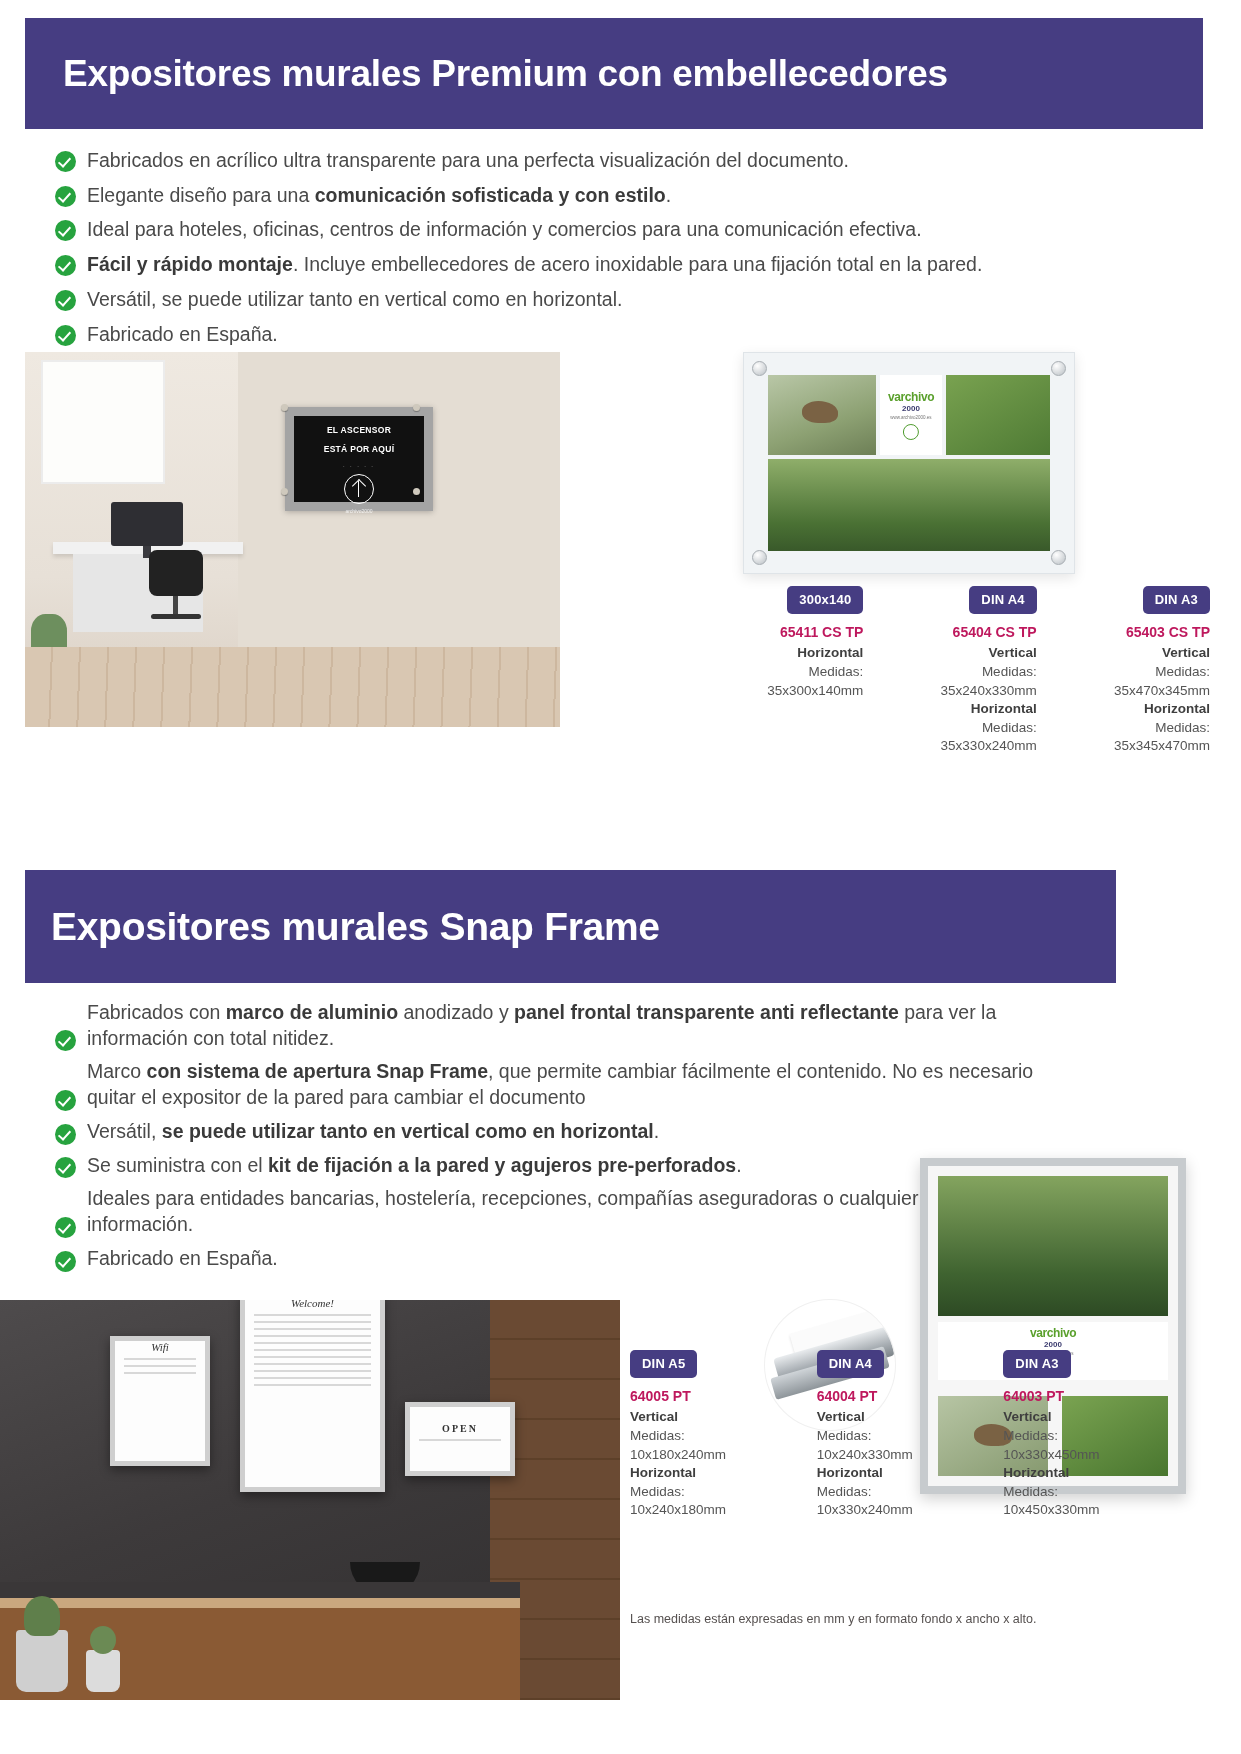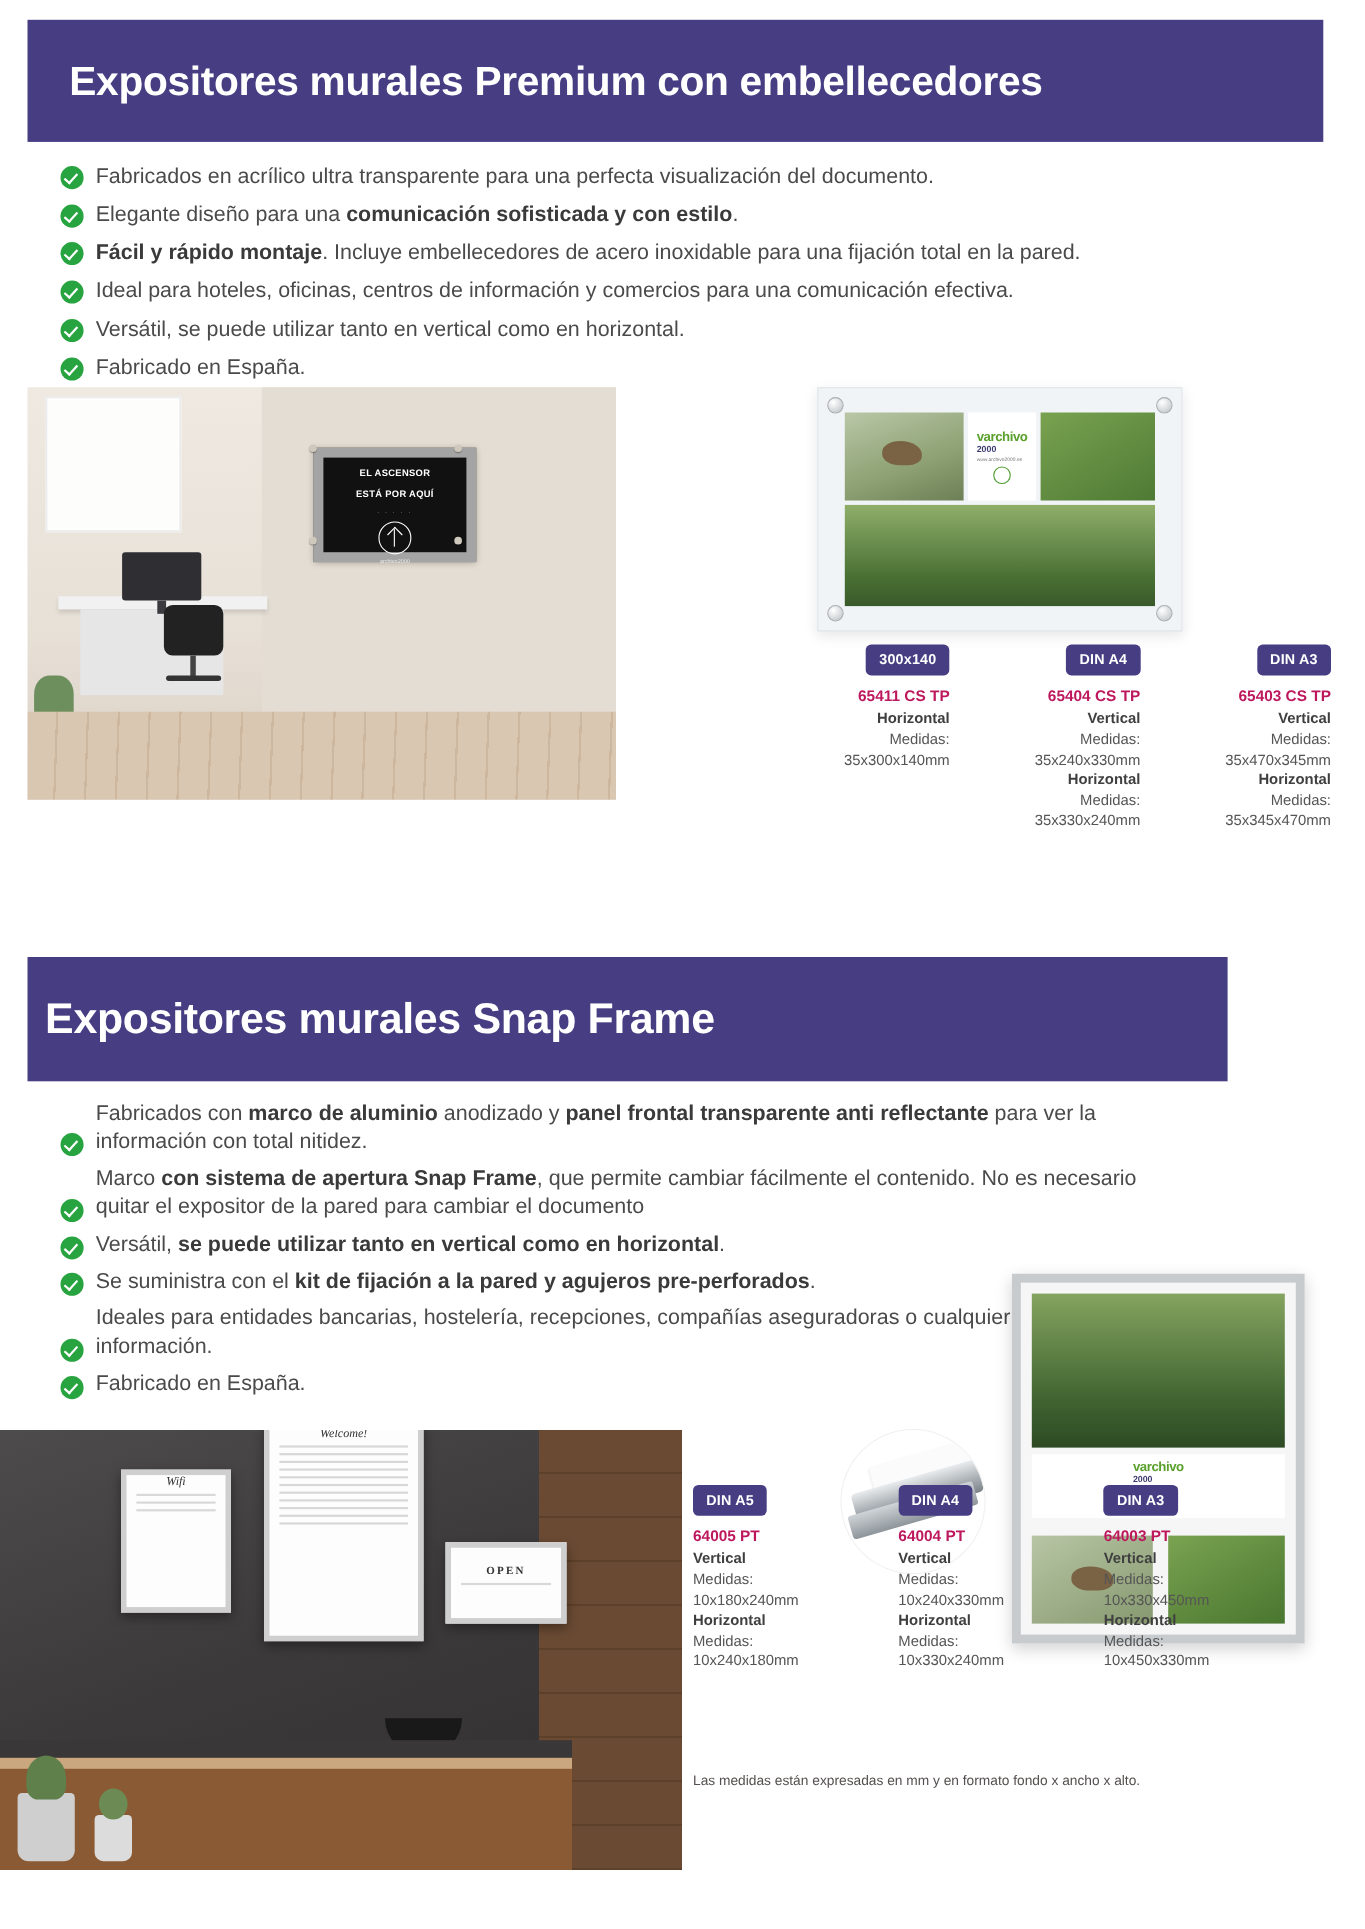--- a/index.html
+++ b/index.html
@@ -21,21 +21,21 @@
     display:flex;
     align-items:center;
   }
   .band h1{
     margin:0;
     font-size:37px;
     font-weight:bold;
     letter-spacing:-0.3px;
   }
   #band1{position:absolute;left:25px;top:18px;width:1178px;height:111px;padding-left:38px;box-sizing:border-box;}
-  #band2{position:absolute;left:25px;top:870px;width:1091px;height:113px;padding-left:16px;box-sizing:border-box;}
+  #band2{position:absolute;left:25px;top:870px;width:1091px;height:113px;padding-left:26px;box-sizing:border-box;}
   #band2 h1{font-size:39px;}
 
   
   .bullets{position:absolute;}
   .bullet{
     display:flex;
     align-items:flex-start;
     margin-bottom:9px;
     font-size:19.5px;
     line-height:1.32;
@@ -108,21 +108,21 @@
     box-shadow:0 4px 12px rgba(0,0,0,.10);
   }
   #prod1 .inner{position:absolute;left:24px;top:22px;right:24px;bottom:22px;display:flex;flex-direction:column;gap:4px;}
   #prod1 .row1{display:flex;gap:4px;height:80px;}
   #prod1 .bird{flex:0 0 108px;background:linear-gradient(160deg,#b9c7a7,#8da173 60%,#6d7f56);position:relative;}
   #prod1 .bird:after{content:"";position:absolute;left:34px;top:26px;width:36px;height:22px;background:#7a6244;border-radius:50% 60% 40% 50%;}
   #prod1 .logo{flex:1;background:#ffffff;position:relative;}
   #prod1 .leaf{flex:0 0 104px;background:linear-gradient(150deg,#79a250,#4e7a34);}
   #prod1 .row2{flex:1;background:linear-gradient(180deg,#8fae6a,#4a7134 70%,#39592a);}
   #prod1 .scr{position:absolute;width:13px;height:13px;border-radius:50%;background:radial-gradient(circle at 35% 30%,#ffffff,#b9bfc4);border:1px solid #a8aeb3;}
-  .a2k{position:absolute;left:50%;top:50%;transform:translate(-50%,-50%);text-align:left;}
+  .a2k{position:absolute;left:50%;top:50%;transform:translate(-50%,-50%);text-align:center;}
   .a2k .nm{font-size:12px;font-weight:bold;color:#3a3a6e;letter-spacing:-.4px;}
   .a2k .nm span{color:#5aa02c;}
   .a2k .sub{font-size:8px;font-weight:bold;color:#3a3a6e;}
   .a2k .url{font-size:4.5px;color:#777;margin-top:2px;}
   .a2k .recy{width:14px;height:14px;border:1.4px solid #4f9c2e;border-radius:50%;margin:4px auto 0;}
 
   
   .specs{position:absolute;display:flex;}
   .spec{font-size:13.5px;line-height:1.38;color:#3f3f3f;}
   .tag{
@@ -200,25 +200,25 @@
       <div class="bullet">
         <span class="check"></span>
         <span><span>Fabricados en acrílico ultra transparente para una perfecta visualización del documento.</span></span>
       </div>
       <div class="bullet">
         <span class="check"></span>
         <span><span>Elegante diseño para una </span><b>comunicación sofisticada y con estilo</b><span>.</span></span>
       </div>
       <div class="bullet">
         <span class="check"></span>
+        <span><span>Ideal para hoteles, oficinas, centros de información y comercios para una comunicación efectiva.</span></span>
+      </div>
+      <div class="bullet">
+        <span class="check"></span>
         <span><b>Fácil y rápido montaje</b><span>. Incluye embellecedores de acero inoxidable para una fijación total en la pared.</span></span>
-      </div>
-      <div class="bullet">
-        <span class="check"></span>
-        <span><span>Ideal para hoteles, oficinas, centros de información y comercios para una comunicación efectiva.</span></span>
       </div>
       <div class="bullet">
         <span class="check"></span>
         <span><span>Versátil, se puede utilizar tanto en vertical como en horizontal.</span></span>
       </div>
       <div class="bullet">
         <span class="check"></span>
         <span><span>Fabricado en España.</span></span>
       </div>
     </div>

